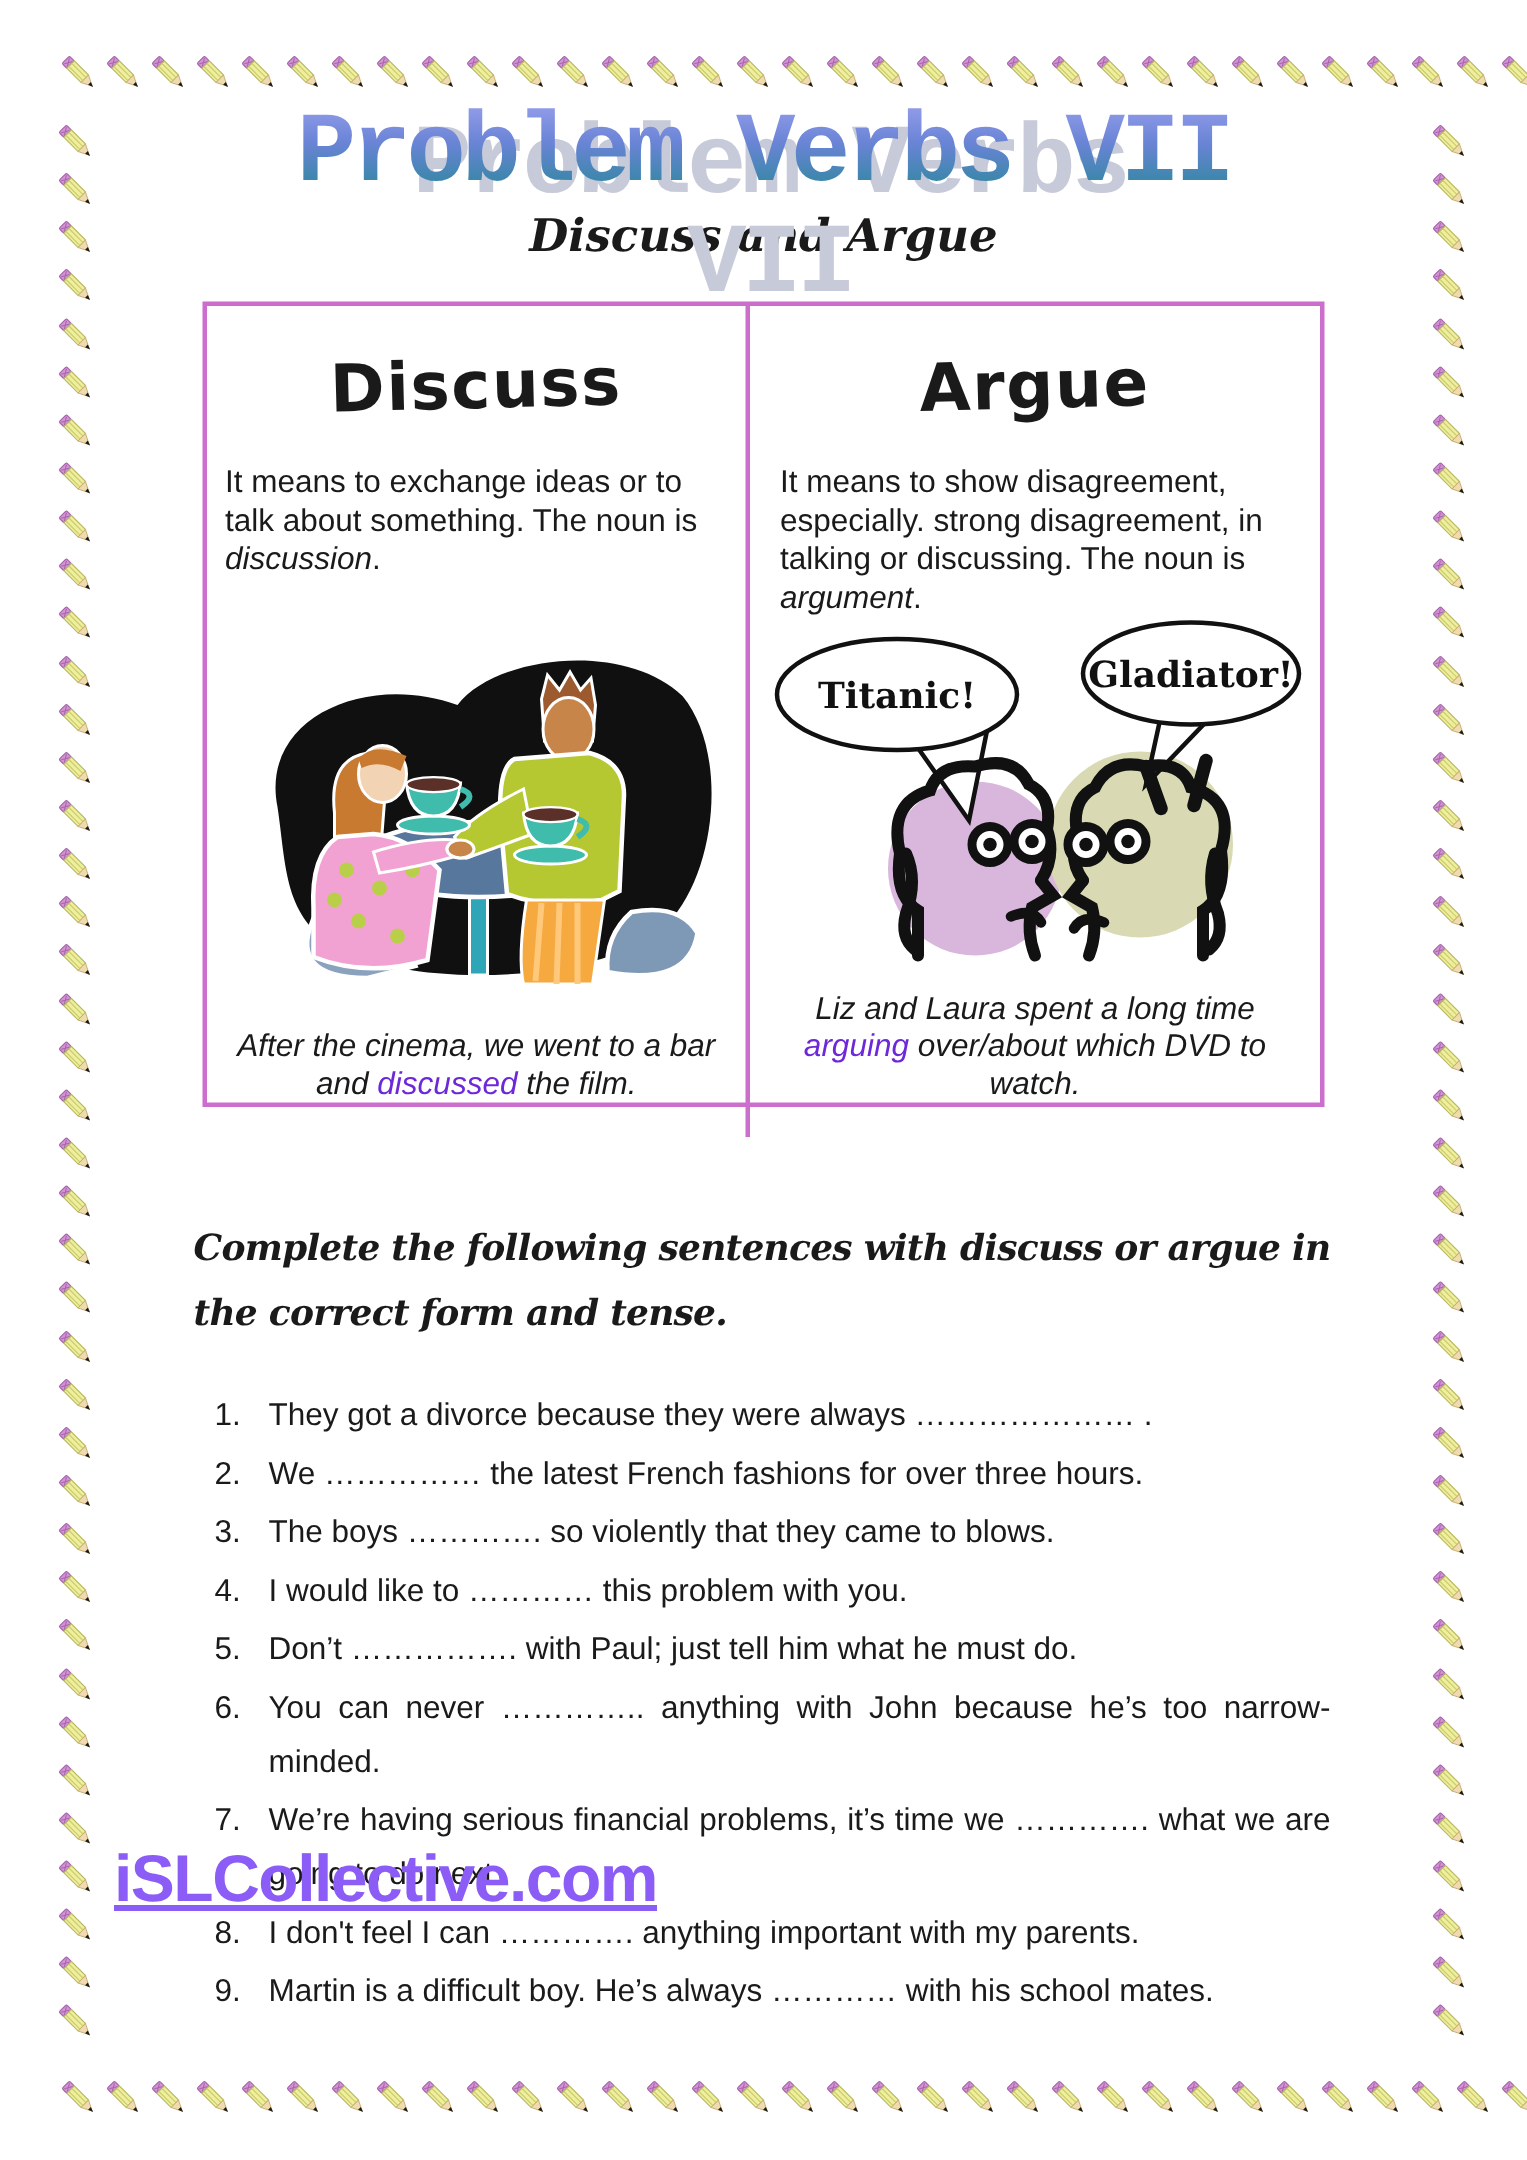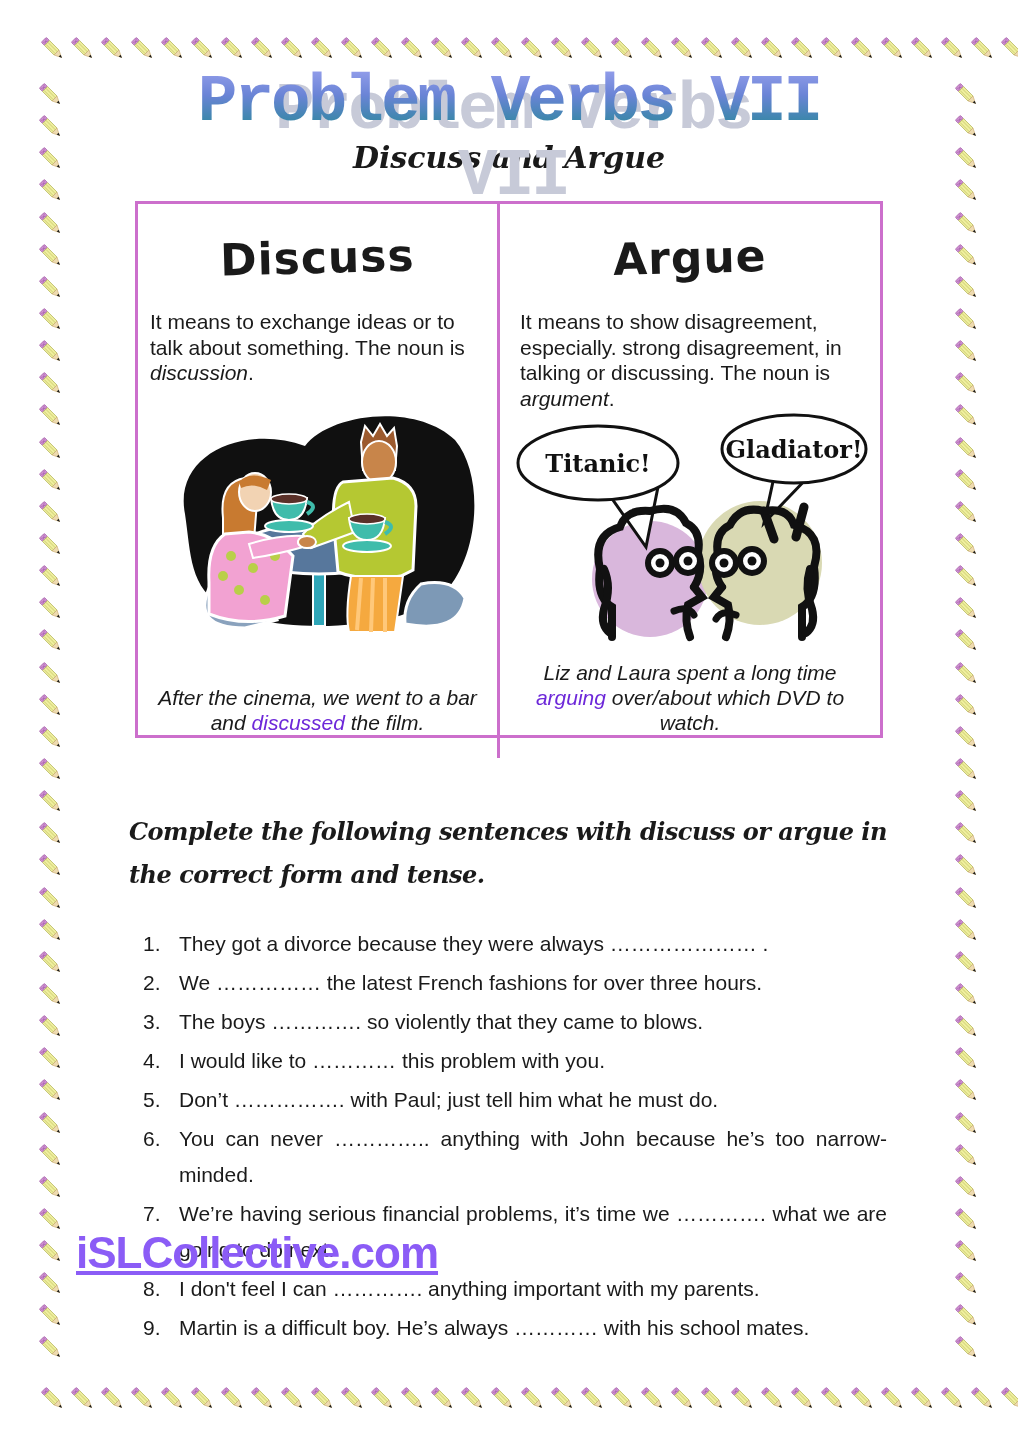--- a/index.html
+++ b/index.html
@@ -36,21 +36,21 @@
 
   
   .panels { width:748px; margin:26px auto 0; border:3px solid #cc6fcc;
             display:grid; grid-template-columns:1fr 1fr; background:#fff; height:537px; }
   .cell { display:flex; flex-direction:column; align-items:center; padding:14px 12px 10px; }
   .cell-discuss { border-right:3px solid #cc6fcc; }
   .panel-heading { font-weight:900; font-size:44px; letter-spacing:1px; margin-top:14px;
                    font-family:"DejaVu Sans", sans-serif; transform:rotate(-1.5deg); }
   .panel-def { font-size:21px; line-height:1.22; margin-top:26px; max-width:340px; }
   .panel-def i { font-style:italic; }
-  .illus { flex:1; display:flex; align-items:flex-start; justify-content:center; width:100%; }
+  .illus { flex:1; display:flex; align-items:center; justify-content:center; width:100%; }
   .panel-caption { font-size:21px; font-style:italic; text-align:center; line-height:1.18;
                    margin-bottom:12px; max-width:340px; }
   .blue-word { color:#6d28d9; }
 
   
   .instructions { font-family:"DejaVu Serif", serif; font-style:italic; font-weight:bold;
                   font-size:24px; text-align:left; max-width:760px; margin:72px auto 0;
                   line-height:1.8; letter-spacing:-0.5px; }
   .ex-list { width:756px; margin:30px auto 0; padding-left:12px; }
   .ex-item { display:grid; grid-template-columns:36px 1fr; margin-bottom:3px; }

